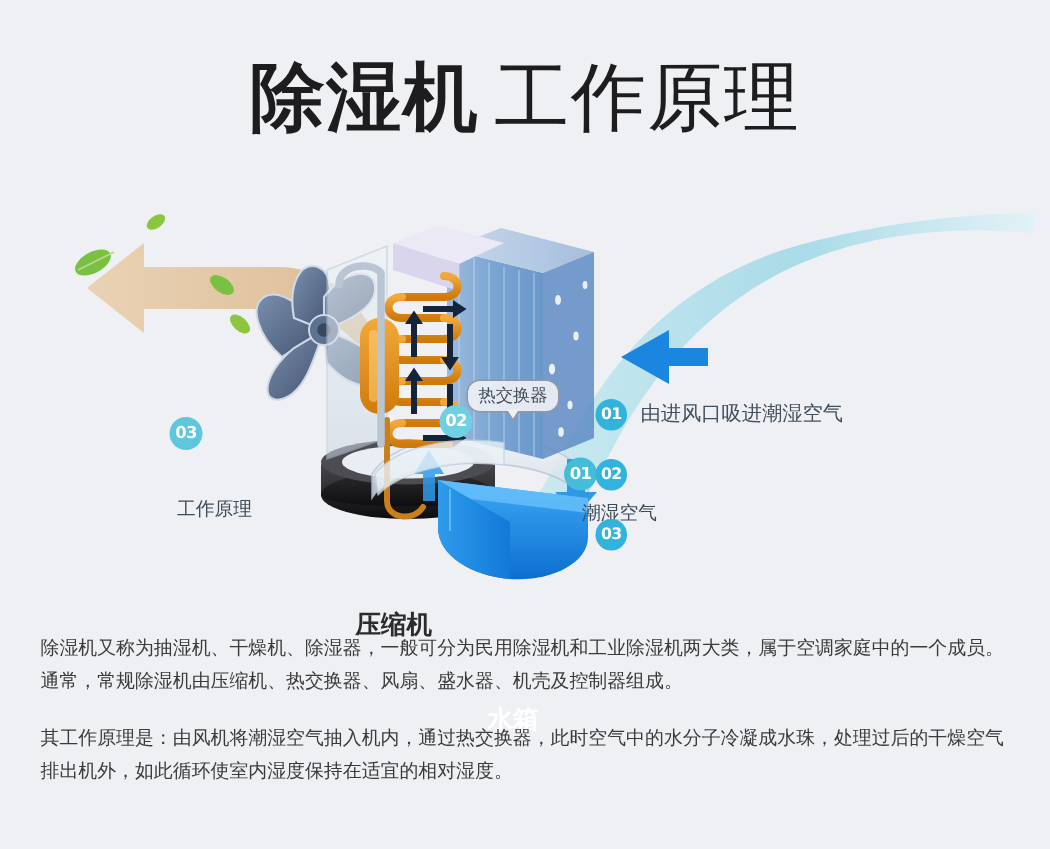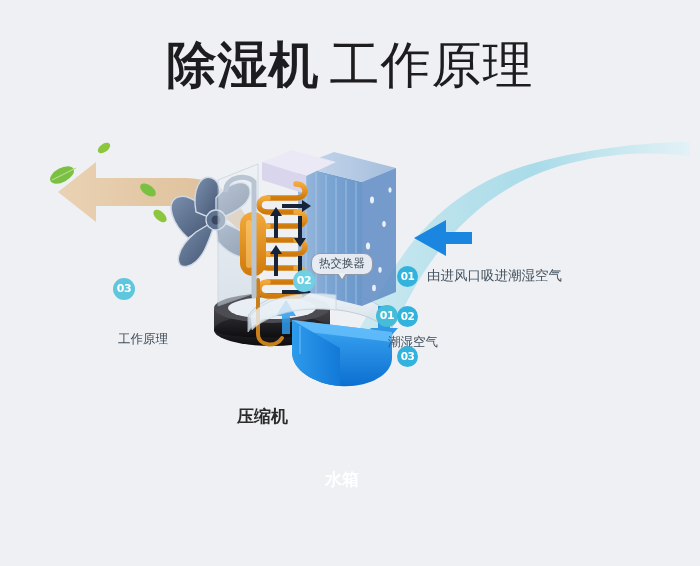--- a/index.html
+++ b/index.html
@@ -390,14 +390,18 @@
       <div class="step-text">由进风口吸进潮湿空气</div>
     </div>
     <div class="step-row">
       <div class="step-badge">02</div>
     </div>
     <div class="step-row">
       <div class="step-badge">03</div>
     </div>
   </div>
 
+  <div class="body-copy">
+    <p class="para">除湿机又称为抽湿机、干燥机、除湿器，一般可分为民用除湿机和工业除湿机两大类，属于空调家庭中的一个成员。通常，常规除湿机由压缩机、热交换器、风扇、盛水器、机壳及控制器组成。</p>
+    <p class="para">其工作原理是：由风机将潮湿空气抽入机内，通过热交换器，此时空气中的水分子冷凝成水珠，处理过后的干燥空气排出机外，如此循环使室内湿度保持在适宜的相对湿度。</p>
+  </div>
 
 </div>
 
 </body></html>

